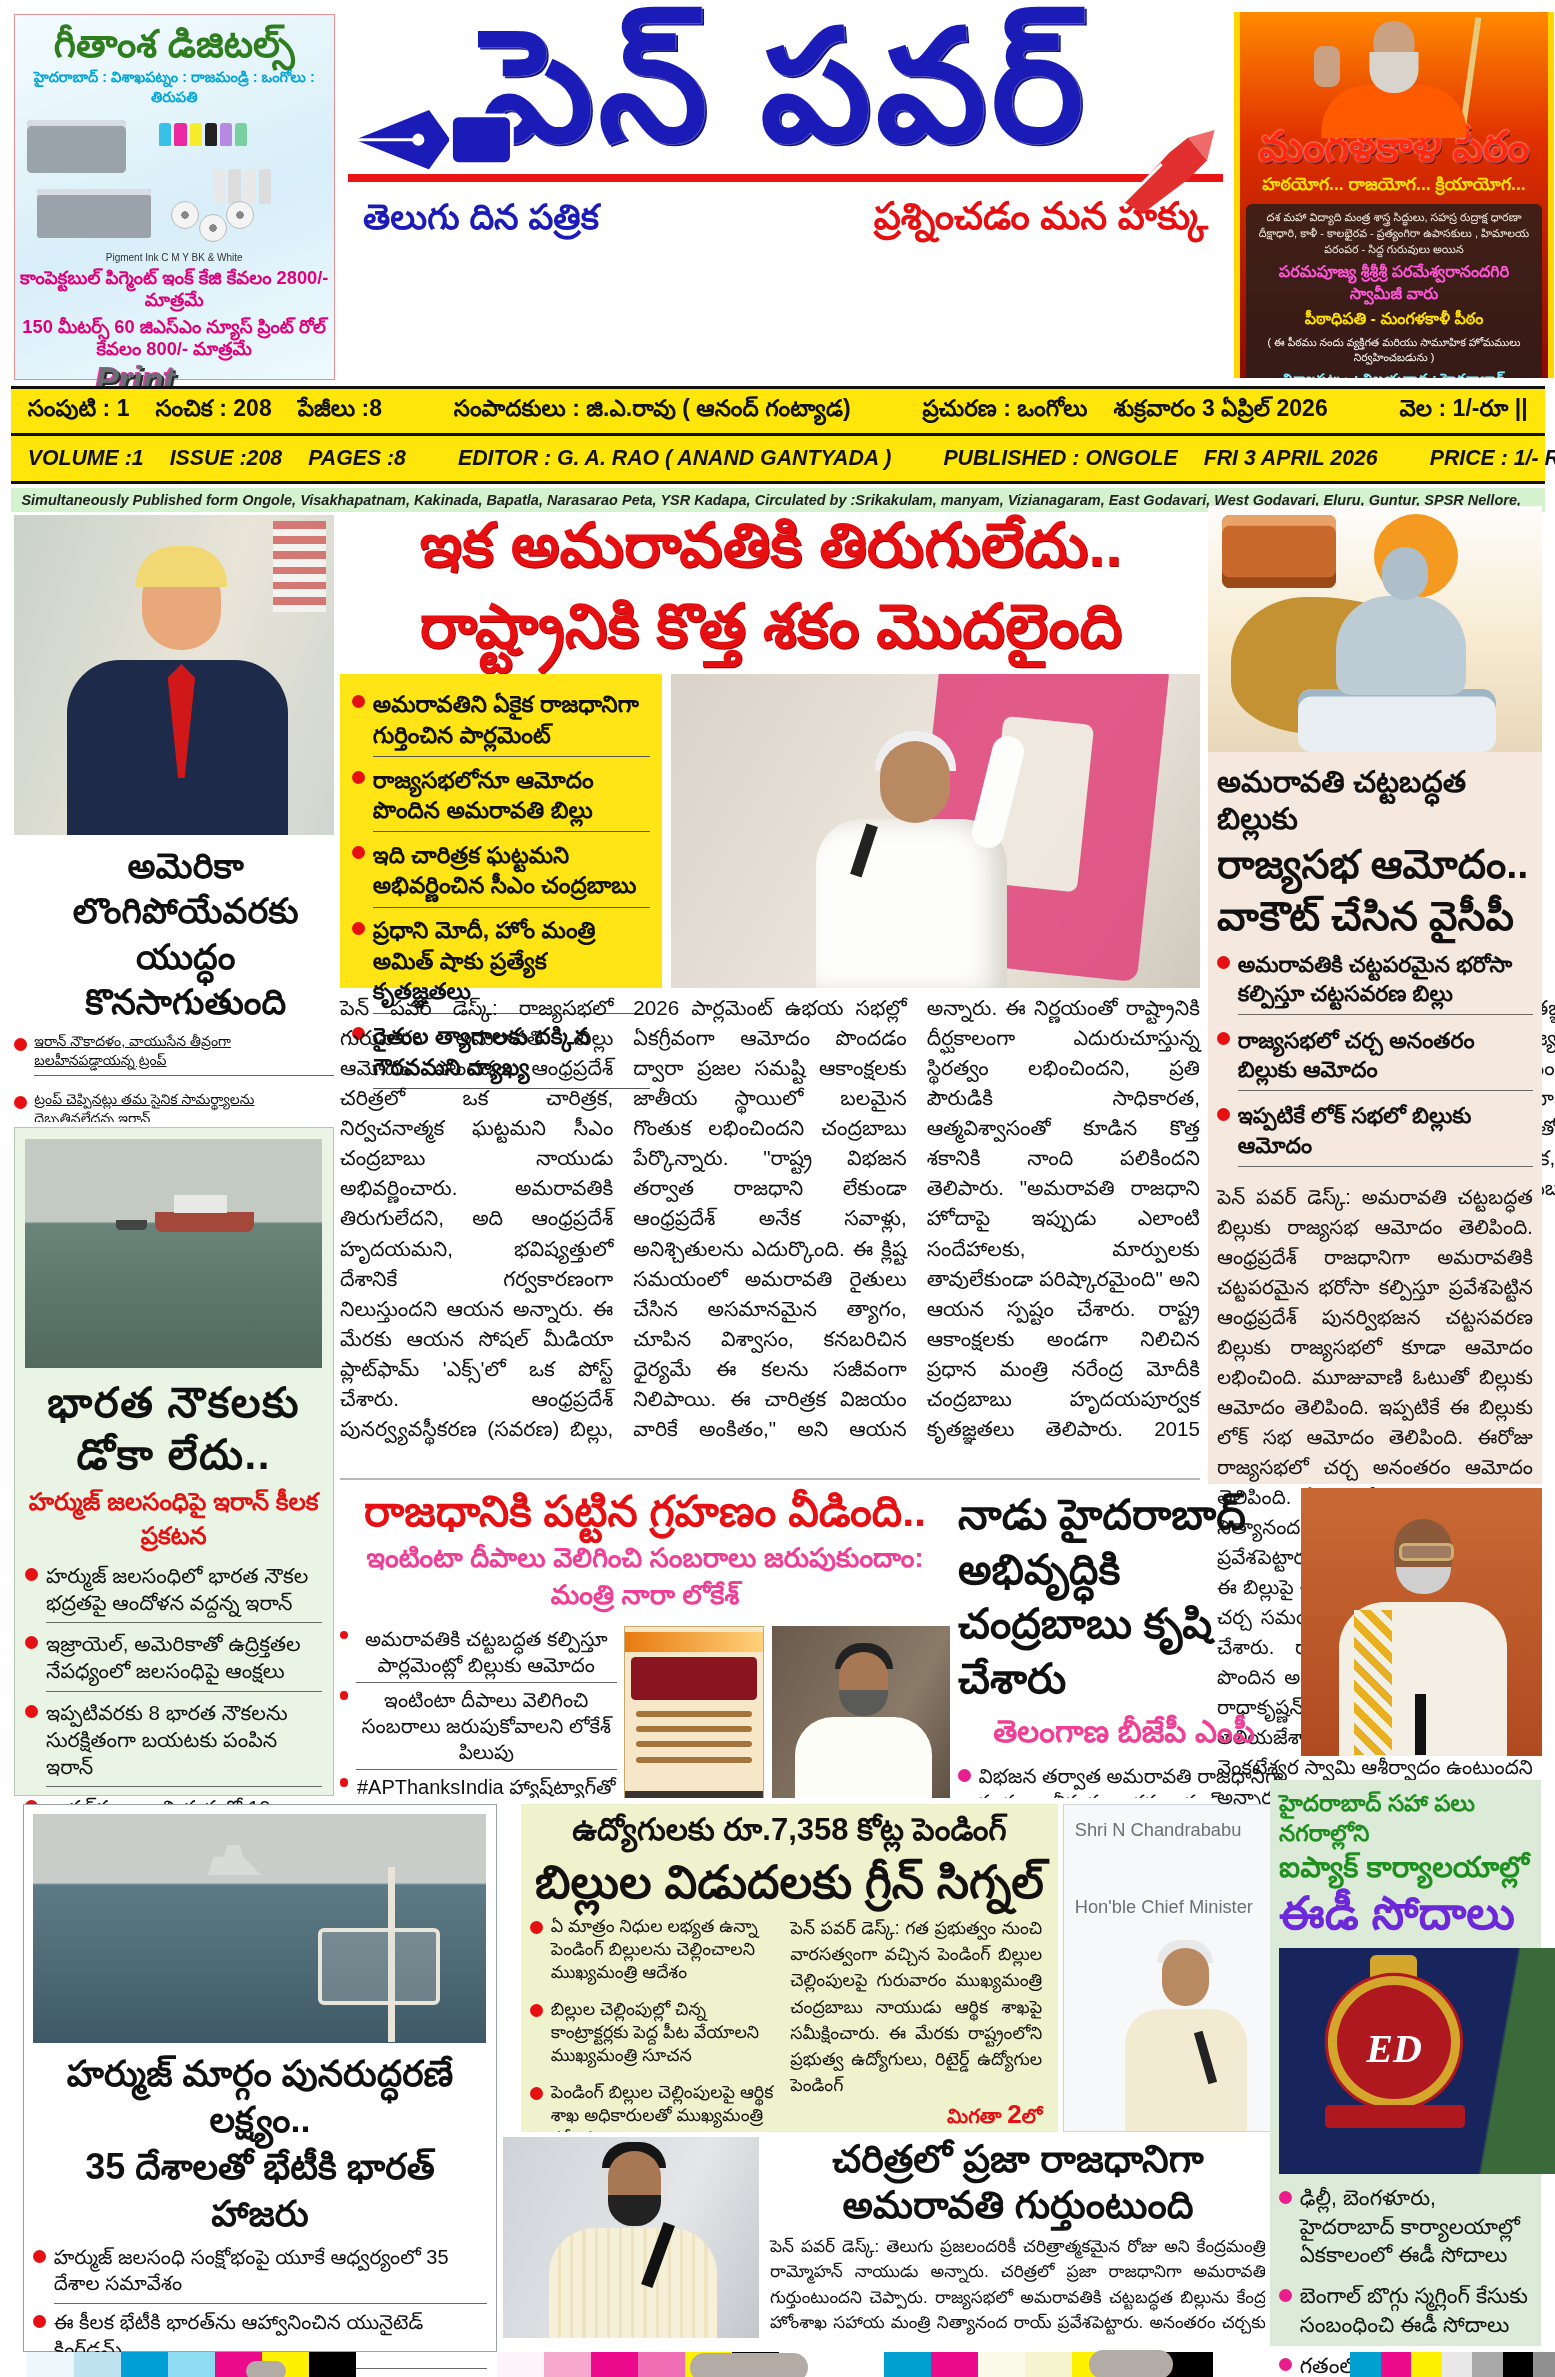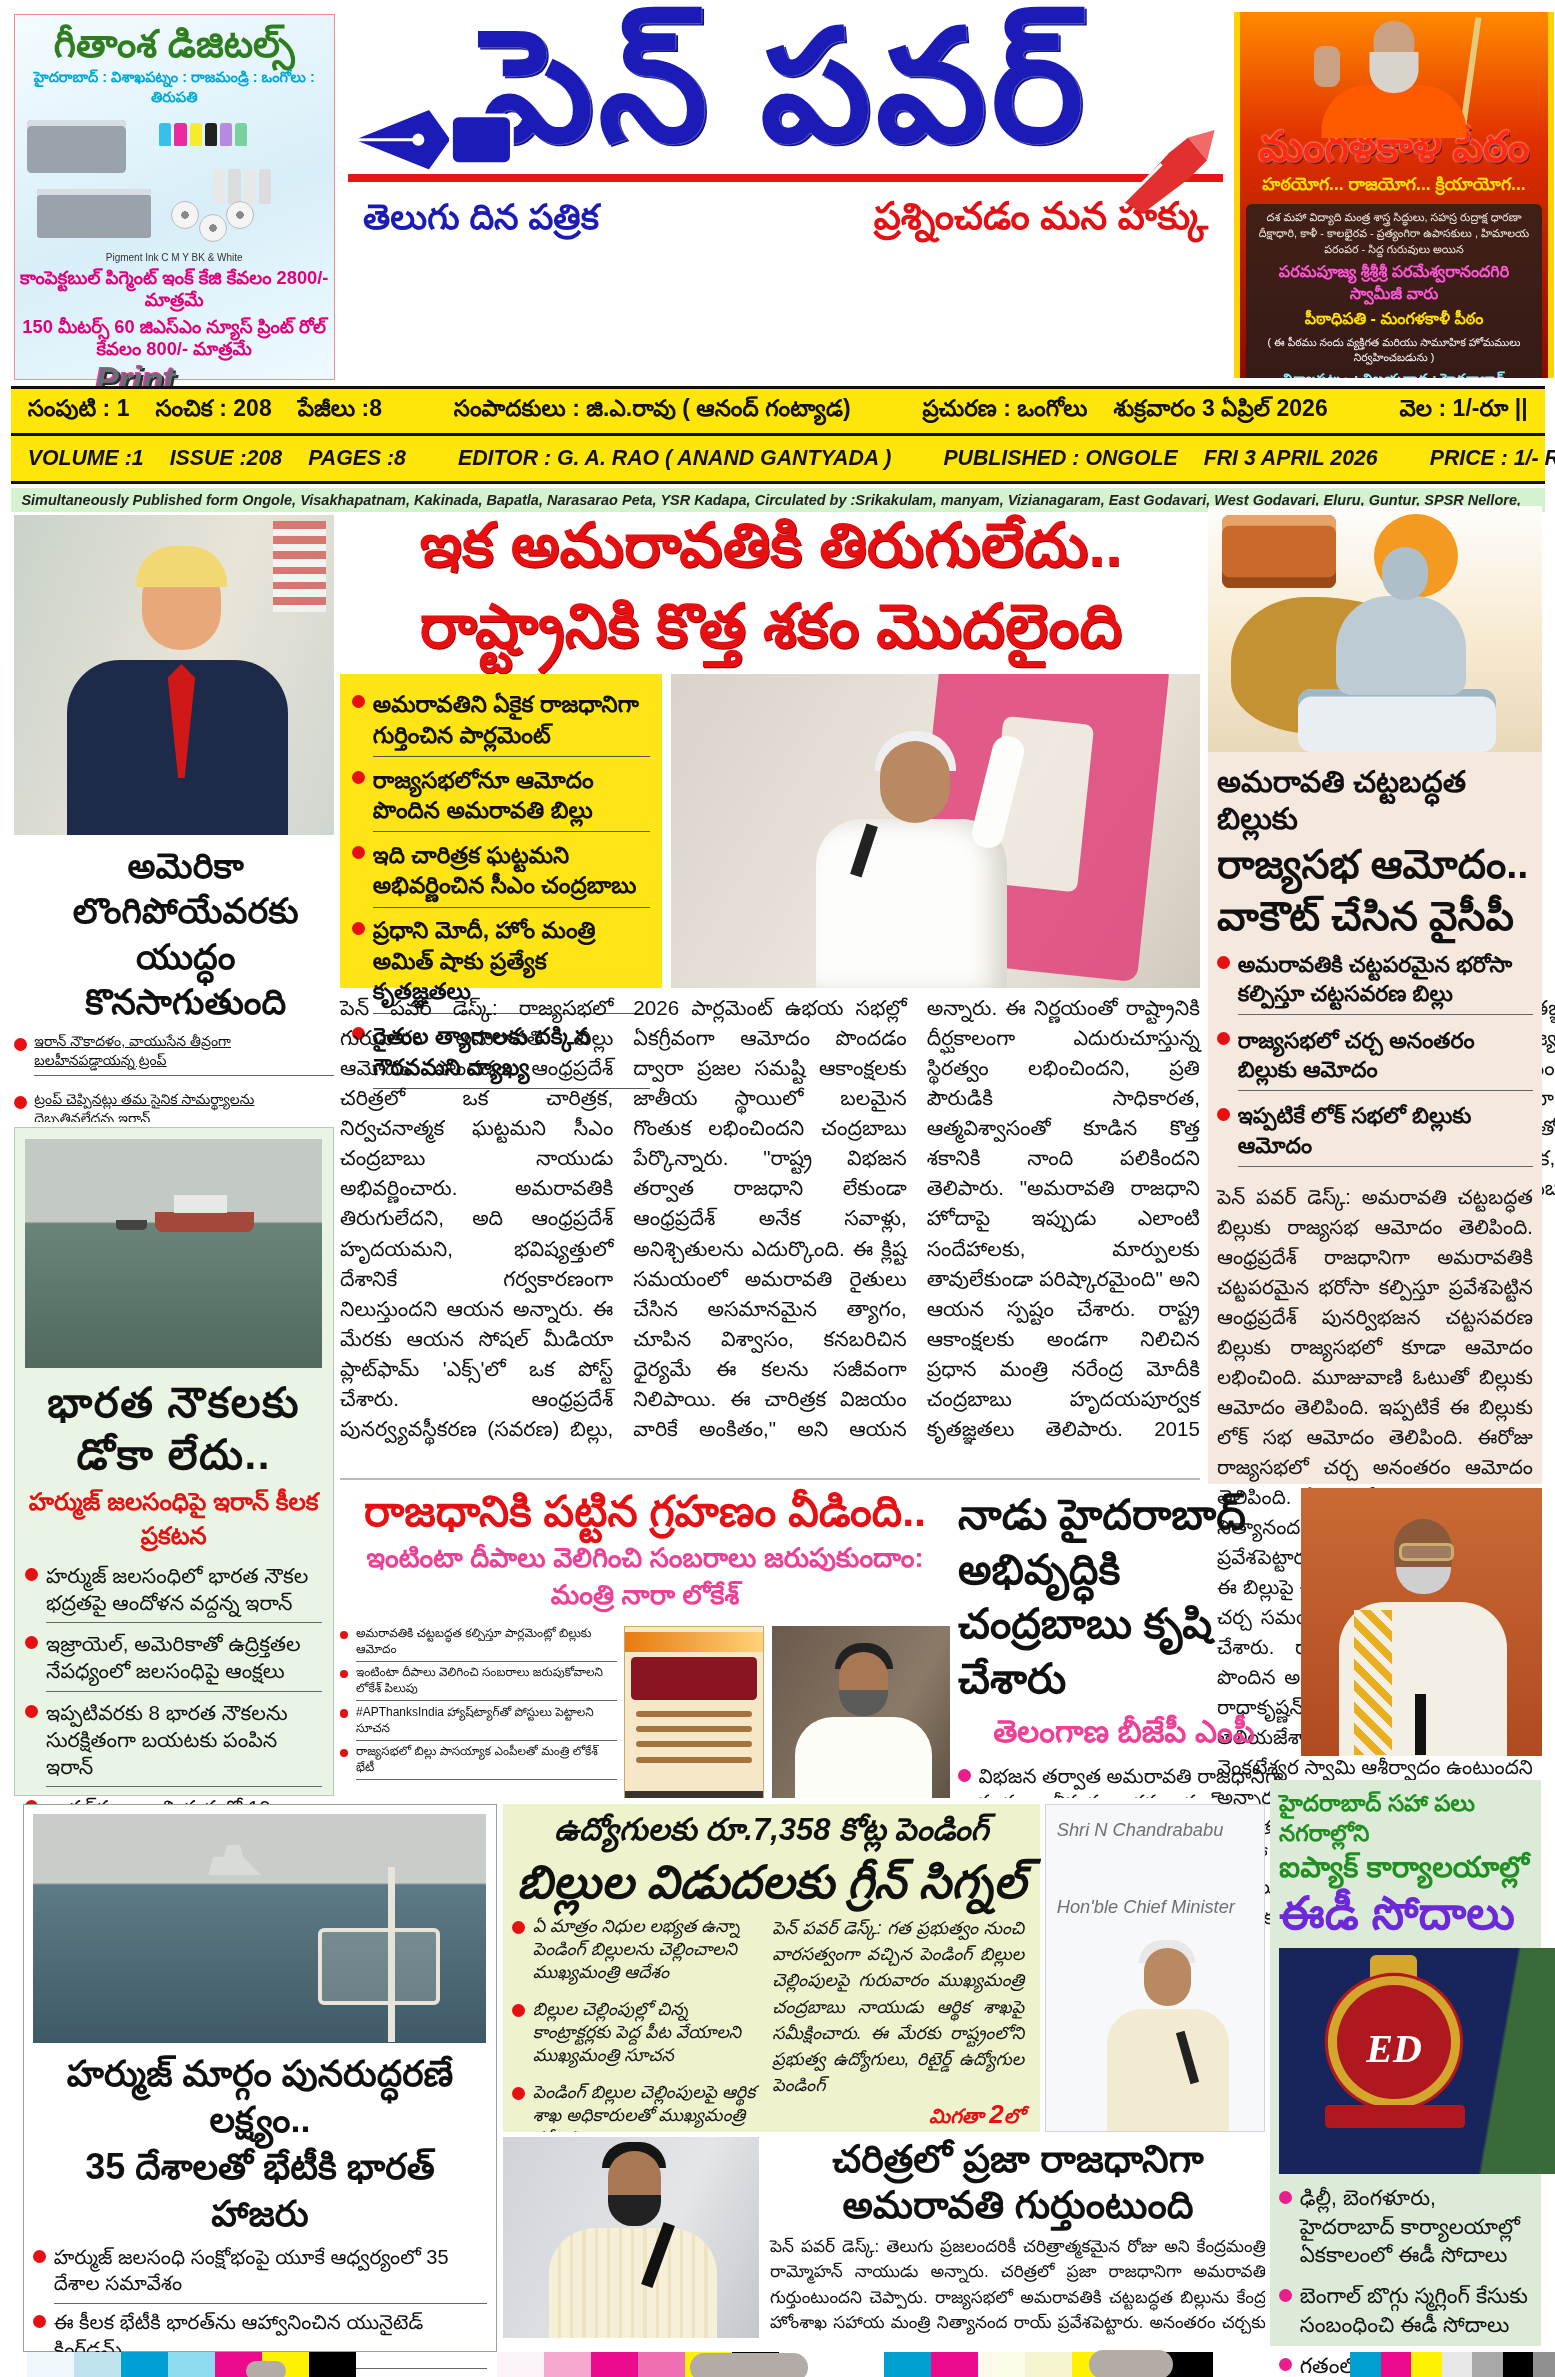--- a/index.html
+++ b/index.html
@@ -117,21 +117,21 @@
   .hz-mast{position:absolute;right:91px;top:53px;width:7.6px;height:175px;background:#e8e4da;}
   .hz-radar{position:absolute;right:46px;top:114px;width:114px;height:69px;border:4.6px solid #e8e4da;border-radius:6.1px;background:rgba(220,220,210,.25);}
   .hormuz-h{font-size:36px;font-weight:900;text-align:center;line-height:1.3;margin-top:7.6px;}
   .hormuz .bul{font-size:20px;margin-bottom:5.3px;}
   
   .grah{left:340px;top:1488px;width:610px;height:310px;overflow:hidden;}
   .grah-h{font-size:43px;font-weight:900;color:#e60f12;text-align:center;line-height:1.1;}
   .grah-sub{font-size:27px;font-weight:900;color:#ef3f96;text-align:center;margin-top:7.6px;}
   .grah-row{display:flex;gap:7.6px;margin-top:9.1px;}
   .grah-left{width:279px;}
-  .grah-left .bul{font-size:12px;margin-bottom:3.8px;}
+  .grah-left .bul{font-size:20px;margin-bottom:3.8px;text-align:center;}
   .grah-left .bul .dot{width:8.4px;height:8.4px;margin-top:4.6px;}
   .grah-left .bul .t{padding-bottom:3px;}
   .poster{width:139px;height:210px;background:#f6e7c9;border:0.8px solid #c9a96a;}
   .po-head{position:absolute;left:6.1px;top:30.5px;right:6.1px;height:43px;background:#8a1420;border-radius:4.6px;}
   .po-rib{position:absolute;left:0;top:4.6px;width:100%;height:20px;background:linear-gradient(90deg,#e87a10,#ffd27a);}
   .po-line{position:absolute;left:10.7px;right:10.7px;height:6.1px;background:#a4743c;border-radius:3px;}
   .po-foot{position:absolute;left:0;bottom:0;width:100%;height:46px;background:#3a3430;}
   .lokesh{width:180px;height:210px;background:linear-gradient(120deg,#6a5a4c,#8a7a68 60%,#55483c);}
   .lk-shirt{position:absolute;left:23px;top:91px;width:137px;height:119px;border-radius:38px 38px 0 0;background:#fdfdf8;}
   .lk-head{position:absolute;left:67px;top:26px;width:49px;height:59px;border-radius:24.4px;background:#a87854;}
@@ -144,21 +144,21 @@
   .bjp-left .bul{font-size:20px;margin-bottom:6.1px;}
   .bjp-left .bul .t{border-bottom:none;}
   .bjp-photo{position:absolute;right:0;top:0;width:241px;height:268px;background:linear-gradient(#c96a35,#b04a20);}
   .bj-kurta{position:absolute;left:38px;top:114px;width:168px;height:154px;border-radius:46px 46px 0 0;background:#f3efe4;}
   .bj-scarf{position:absolute;left:53px;top:122px;width:38px;height:145px;background:repeating-linear-gradient(45deg,#e8b020 0 7.6px,#f3efe4 7.6px 15.2px);}
   .bj-head{position:absolute;left:93px;top:30.5px;width:58px;height:70px;border-radius:29px;background:#8a5a3a;}
   .bj-glass{position:absolute;left:98px;top:55px;width:49px;height:12.2px;border:3px solid #c9b070;border-radius:6.1px;background:rgba(255,255,255,.2);}
   .bj-beard{position:absolute;left:95px;top:79px;width:55px;height:27.4px;border-radius:0 0 26px 26px;background:#cfcfcf;}
   .bj-mic{position:absolute;left:114px;top:206px;width:10.7px;height:61px;background:#111;}
   
-  .pend{left:503px;top:1804px;width:762px;height:328px;overflow:hidden;font-style:italic;}
+  .pend{left:521px;top:1804px;width:762px;height:328px;overflow:hidden;}
   .pend-main{position:absolute;left:0;top:0;width:537px;height:328px;background:#eff3cd;padding:7.6px 9.1px;box-sizing:border-box;}
   .pend-h1{font-size:31px;font-weight:900;text-align:center;}
   .pend-h2{font-size:46px;font-weight:900;text-align:center;line-height:1.05;margin-top:3px;}
   .pend-cols{display:flex;gap:12.2px;margin-top:9.1px;}
   .pend-cols .c1{width:248px;}
   .pend-cols .c2{width:252px;}
   .pend-cols .bul{font-size:17.5px;margin-bottom:7.6px;}
   .pend-cols .bul .t{border-bottom:none;}
   .pend-body{font-size:17.5px;line-height:1.5;}
   .pend-photo{position:absolute;right:0;top:0;width:220px;height:328px;background:#f7f8f9;border:0.8px solid #d0d4d8;box-sizing:border-box;}

